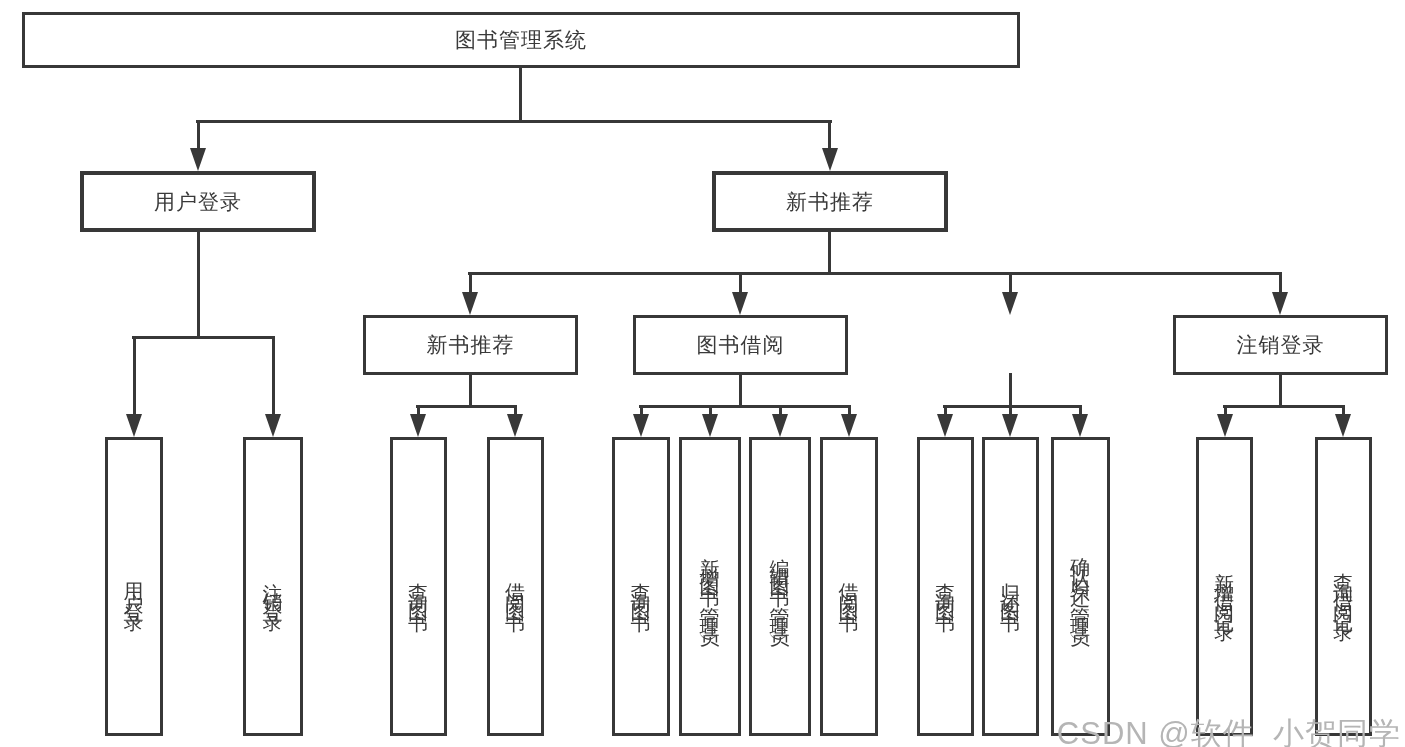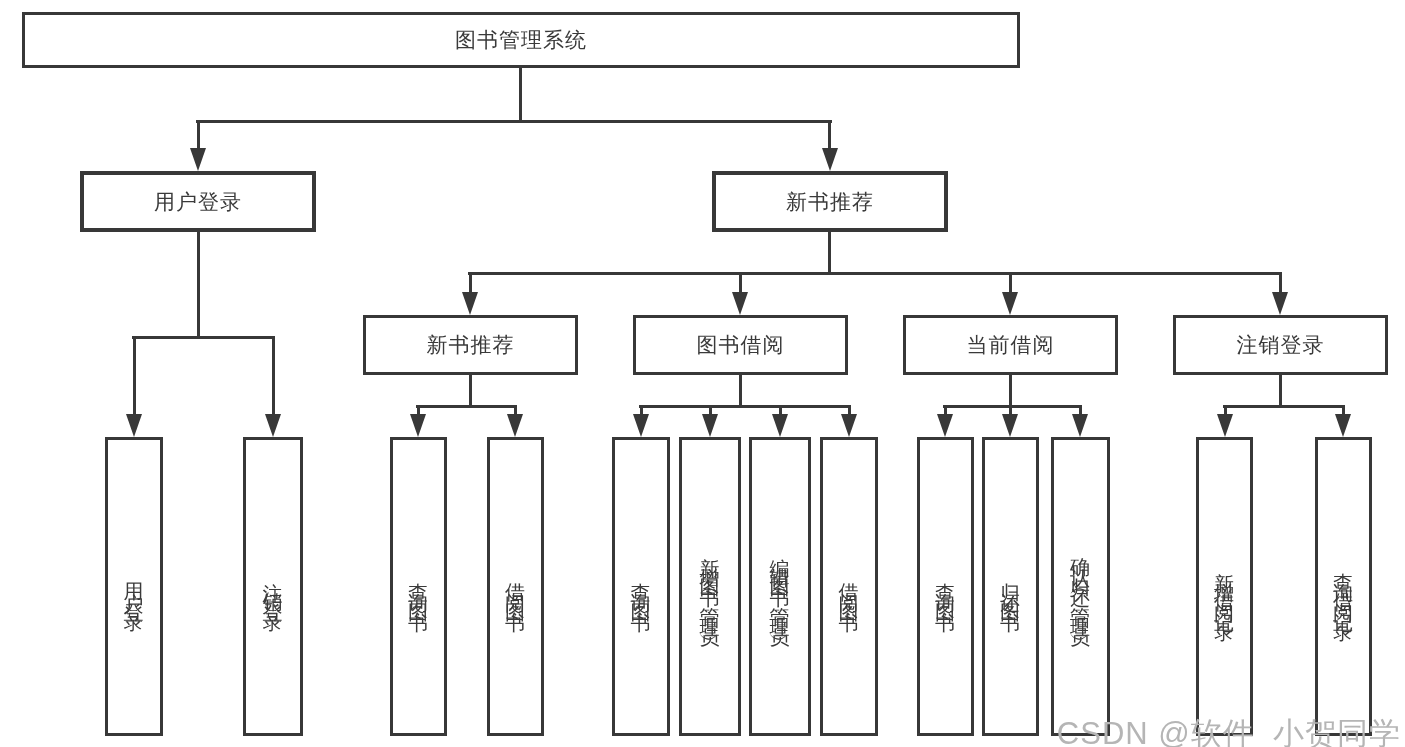--- a/index.html
+++ b/index.html
@@ -81,23 +81,20 @@
   <div class="tri" style="left:1002px;top:292px;"></div>
   <div class="vl" style="left:1279px;top:272px;height:22px;"></div>
   <div class="tri" style="left:1272px;top:292px;"></div>
 
   <div class="node" style="left:363px;top:315px;width:215px;height:60px;align-items:center;">
     <span>新书推荐</span>
   </div>
   <div class="node" style="left:633px;top:315px;width:215px;height:60px;">
     <span>图书借阅</span>
   </div>
-  <div class="node" style="left:903px;top:315px;width:215px;height:60px;">
-    <span>当前借阅</span>
-  </div>
   <div class="node" style="left:1173px;top:315px;width:215px;height:60px;">
     <span>注销登录</span>
   </div>
 
   <div class="vl" style="left:469px;top:373px;height:32px;"></div>
   <div class="hl" style="left:416px;top:405px;width:101px;"></div>
   <div class="vl" style="left:417px;top:405px;height:11px;"></div>
   <div class="tri" style="left:410px;top:414px;"></div>
   <div class="vl" style="left:514px;top:405px;height:11px;"></div>
   <div class="tri" style="left:507px;top:414px;"></div>

